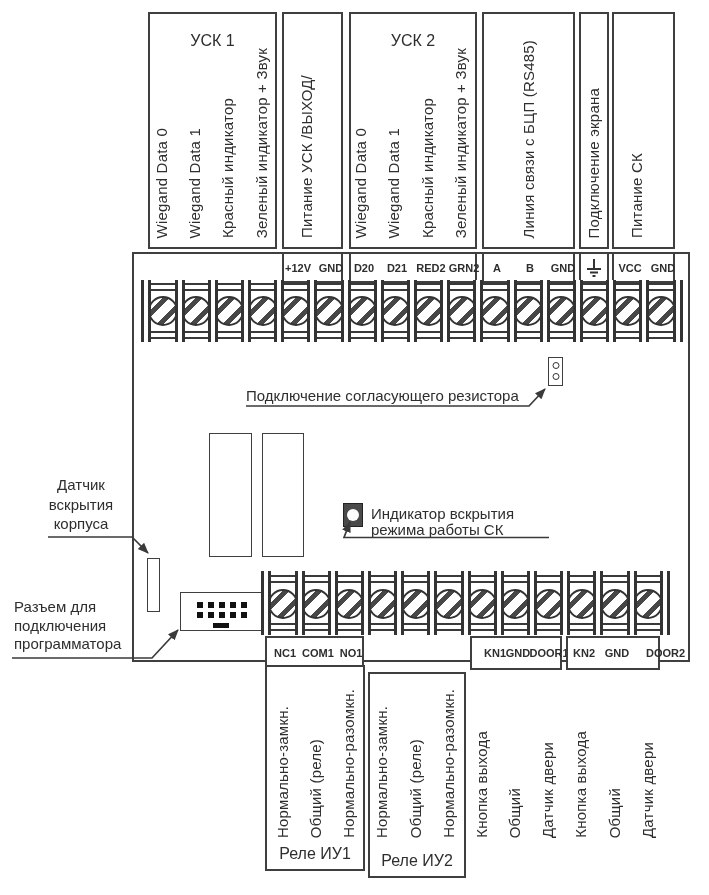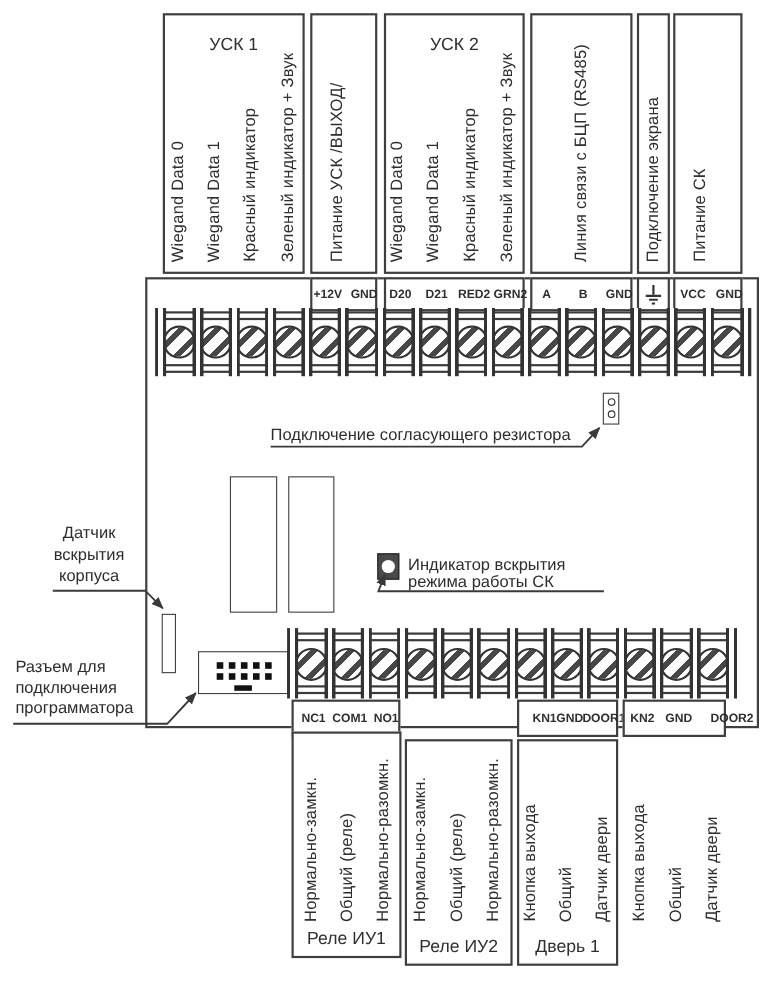--- a/index.html
+++ b/index.html
@@ -208,23 +208,20 @@
     <span class="term" style="left:49px;">GND</span>
     <span class="term" style="left:80px;padding-left:35px;">DOOR2</span>
   </div>
 
   <div class="box" style="left:265px;top:665px;width:100px;height:206px;">
     <div class="btitle">Реле ИУ1</div>
   </div>
   <div class="box" style="left:368px;top:672px;width:98px;height:206px;">
     <div class="btitle">Реле ИУ2</div>
   </div>
-  <div class="box" style="left:470px;top:672px;width:92px;height:206px;">
-    <div class="btitle">Дверь 1</div>
-  </div>
 
   <div class="vtext" style="left:273px;bottom:57px;">Нормально-замкн.</div>
   <div class="vtext" style="left:306px;bottom:57px;">Общий (реле)</div>
   <div class="vtext" style="left:339px;bottom:57px;">Нормально-разомкн.</div>
   <div class="vtext" style="left:372px;bottom:57px;">Нормально-замкн.</div>
   <div class="vtext" style="left:406px;bottom:57px;">Общий (реле)</div>
   <div class="vtext" style="left:439px;bottom:57px;">Нормально-разомкн.</div>
   <div class="vtext" style="left:472px;bottom:57px;">Кнопка выхода</div>
   <div class="vtext" style="left:505px;bottom:57px;">Общий</div>
   <div class="vtext" style="left:538px;bottom:57px;">Датчик двери</div>

